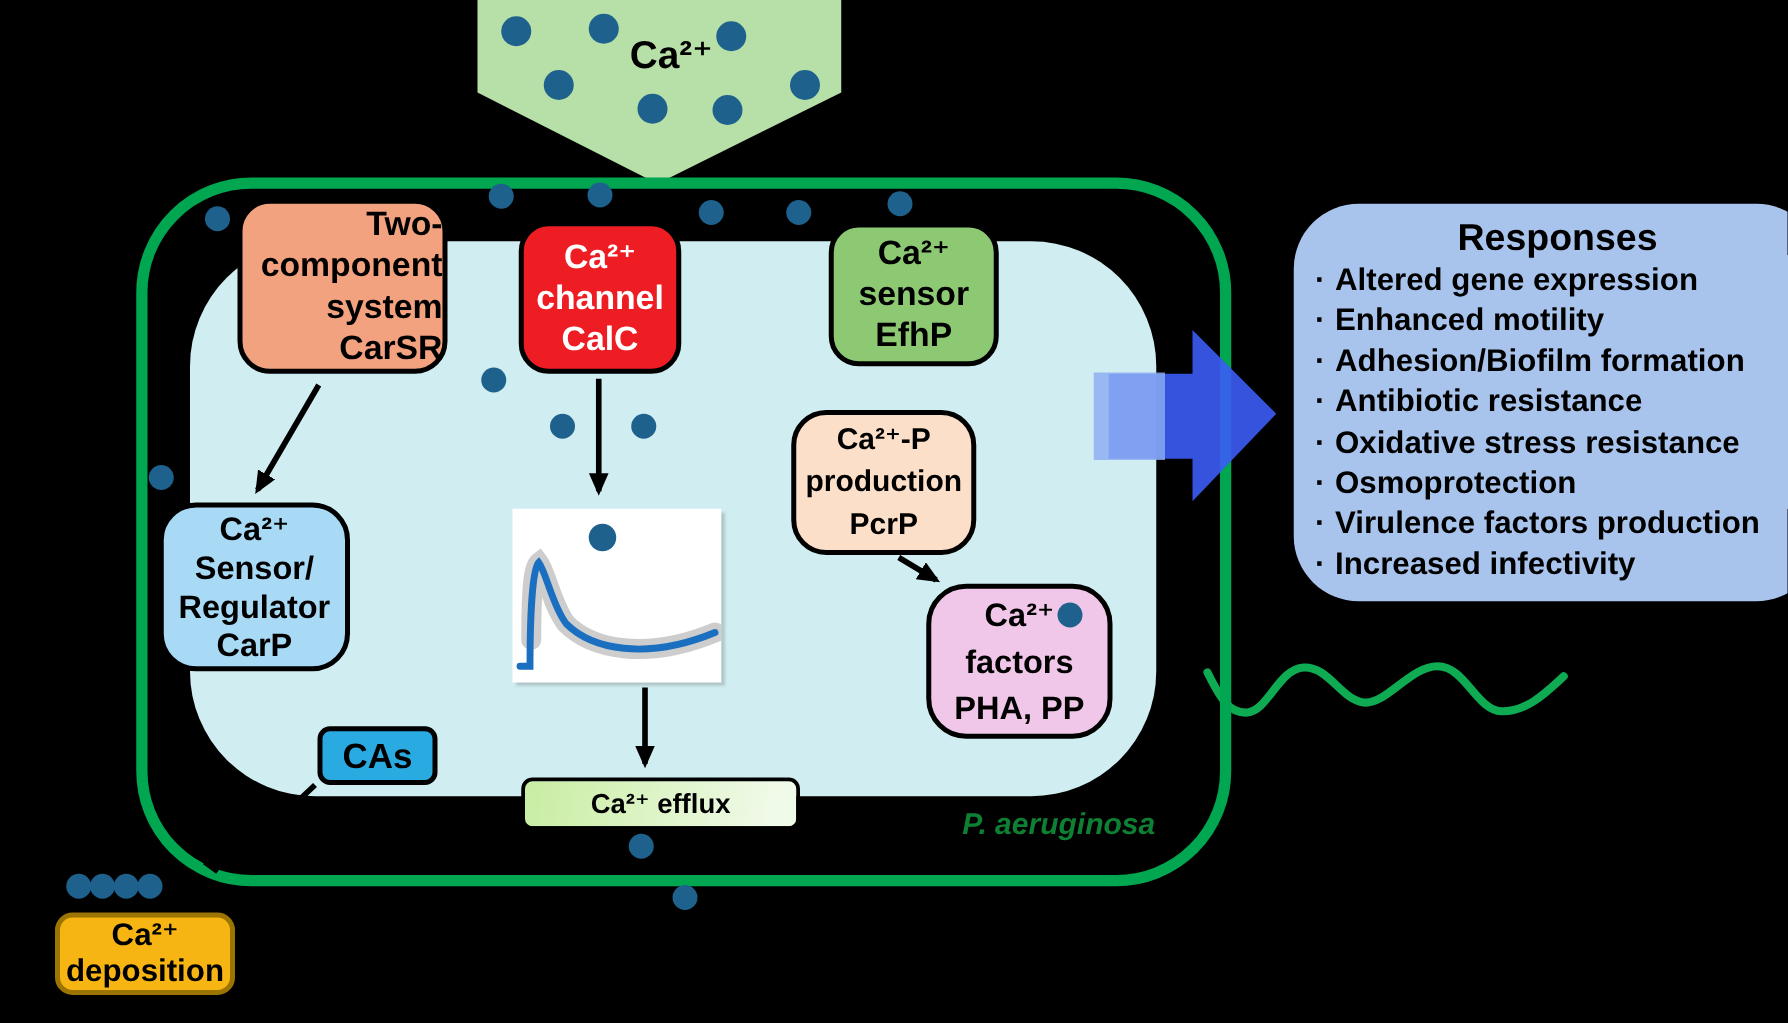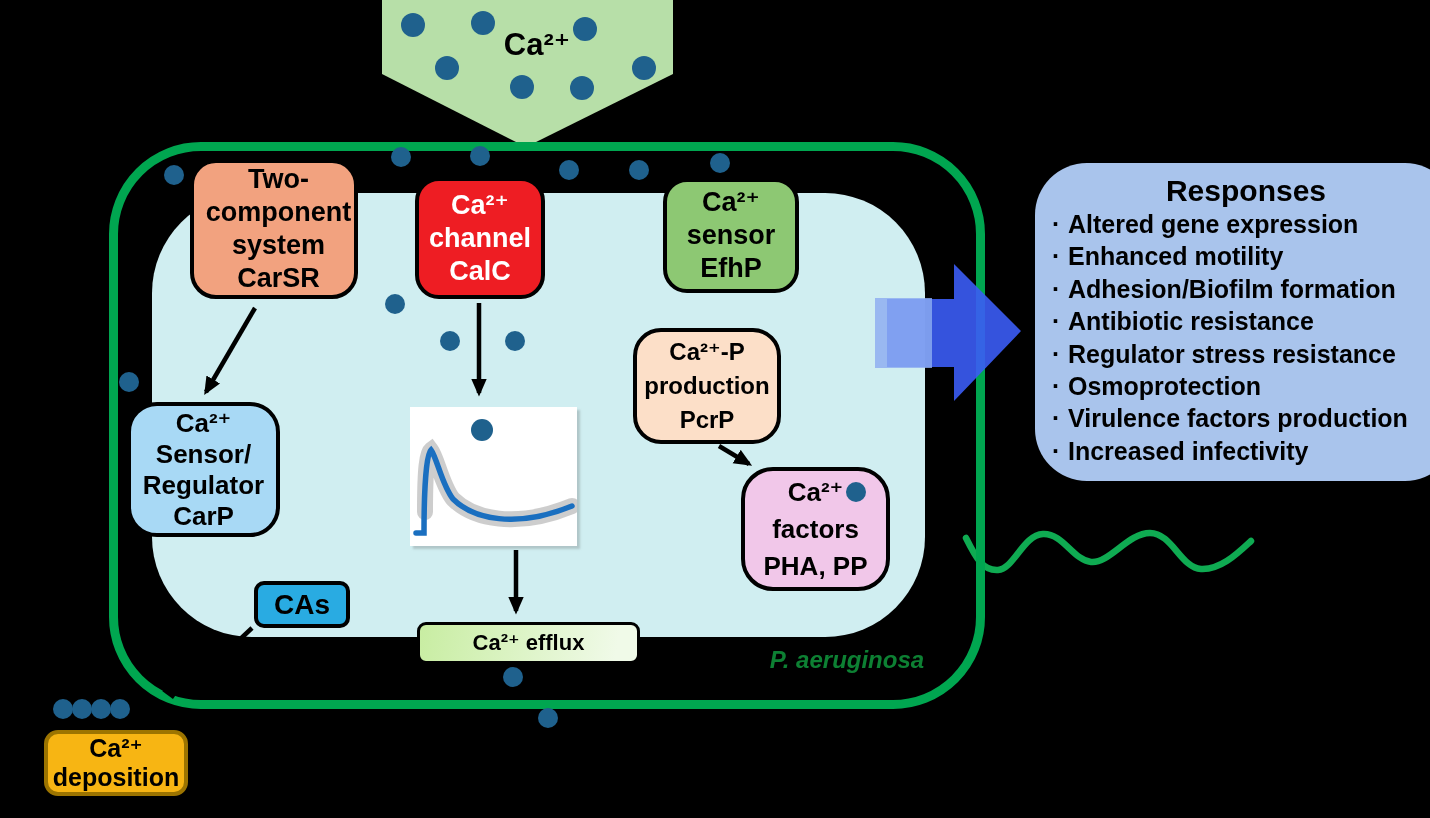--- a/index.html
+++ b/index.html
@@ -14,21 +14,21 @@
                 transform:rotate(36deg);z-index:4;}
   #cell-body{position:absolute;left:120px;top:193px;width:773px;height:444px;
              background:#d0eef1;border-radius:100px;z-index:2;}
 
   
   .node{position:absolute;border:4px solid #000;font-weight:bold;z-index:7;
         display:flex;flex-direction:column;justify-content:center;box-sizing:border-box;}
   .node .ln{display:block;text-align:center;white-space:nowrap;}
   #node-carsr{left:158px;top:159px;width:168px;height:140px;background:#f2a27f;border-radius:26px;
               font-size:27px;line-height:33px;}
-  #node-carsr .ln{text-align:center;padding-left:9px;}
+  #node-carsr .ln{text-align:right;padding-left:9px;}
   #node-calc{left:383px;top:177px;width:130px;height:122px;background:#ee1d23;border-radius:24px;
              color:#fff;font-size:27px;line-height:33px;}
   #node-efhp{left:631px;top:178px;width:136px;height:115px;background:#8dc873;border-radius:24px;
              font-size:27px;line-height:33px;}
   #node-carp{left:95px;top:402px;width:153px;height:135px;background:#a8d9f5;border-radius:30px;
              font-size:26px;line-height:31px;}
   #node-pcrp{left:601px;top:328px;width:148px;height:116px;background:#fcdfc8;border-radius:28px;
              font-size:24px;line-height:34px;}
   #node-buffers{left:709px;top:467px;width:149px;height:124px;background:#f1c7e9;border-radius:32px;
              font-size:26px;line-height:37px;}
@@ -202,21 +202,21 @@
     <div class="resp-item">
       <span class="bullet">·</span>
       <span>Adhesion/Biofilm formation</span>
     </div>
     <div class="resp-item">
       <span class="bullet">·</span>
       <span>Antibiotic resistance</span>
     </div>
     <div class="resp-item">
       <span class="bullet">·</span>
-      <span>Regulator stress resistance</span>
+      <span>Oxidative stress resistance</span>
     </div>
     <div class="resp-item">
       <span class="bullet">·</span>
       <span>Osmoprotection</span>
     </div>
     <div class="resp-item">
       <span class="bullet">·</span>
       <span>Virulence factors production</span>
     </div>
     <div class="resp-item">

